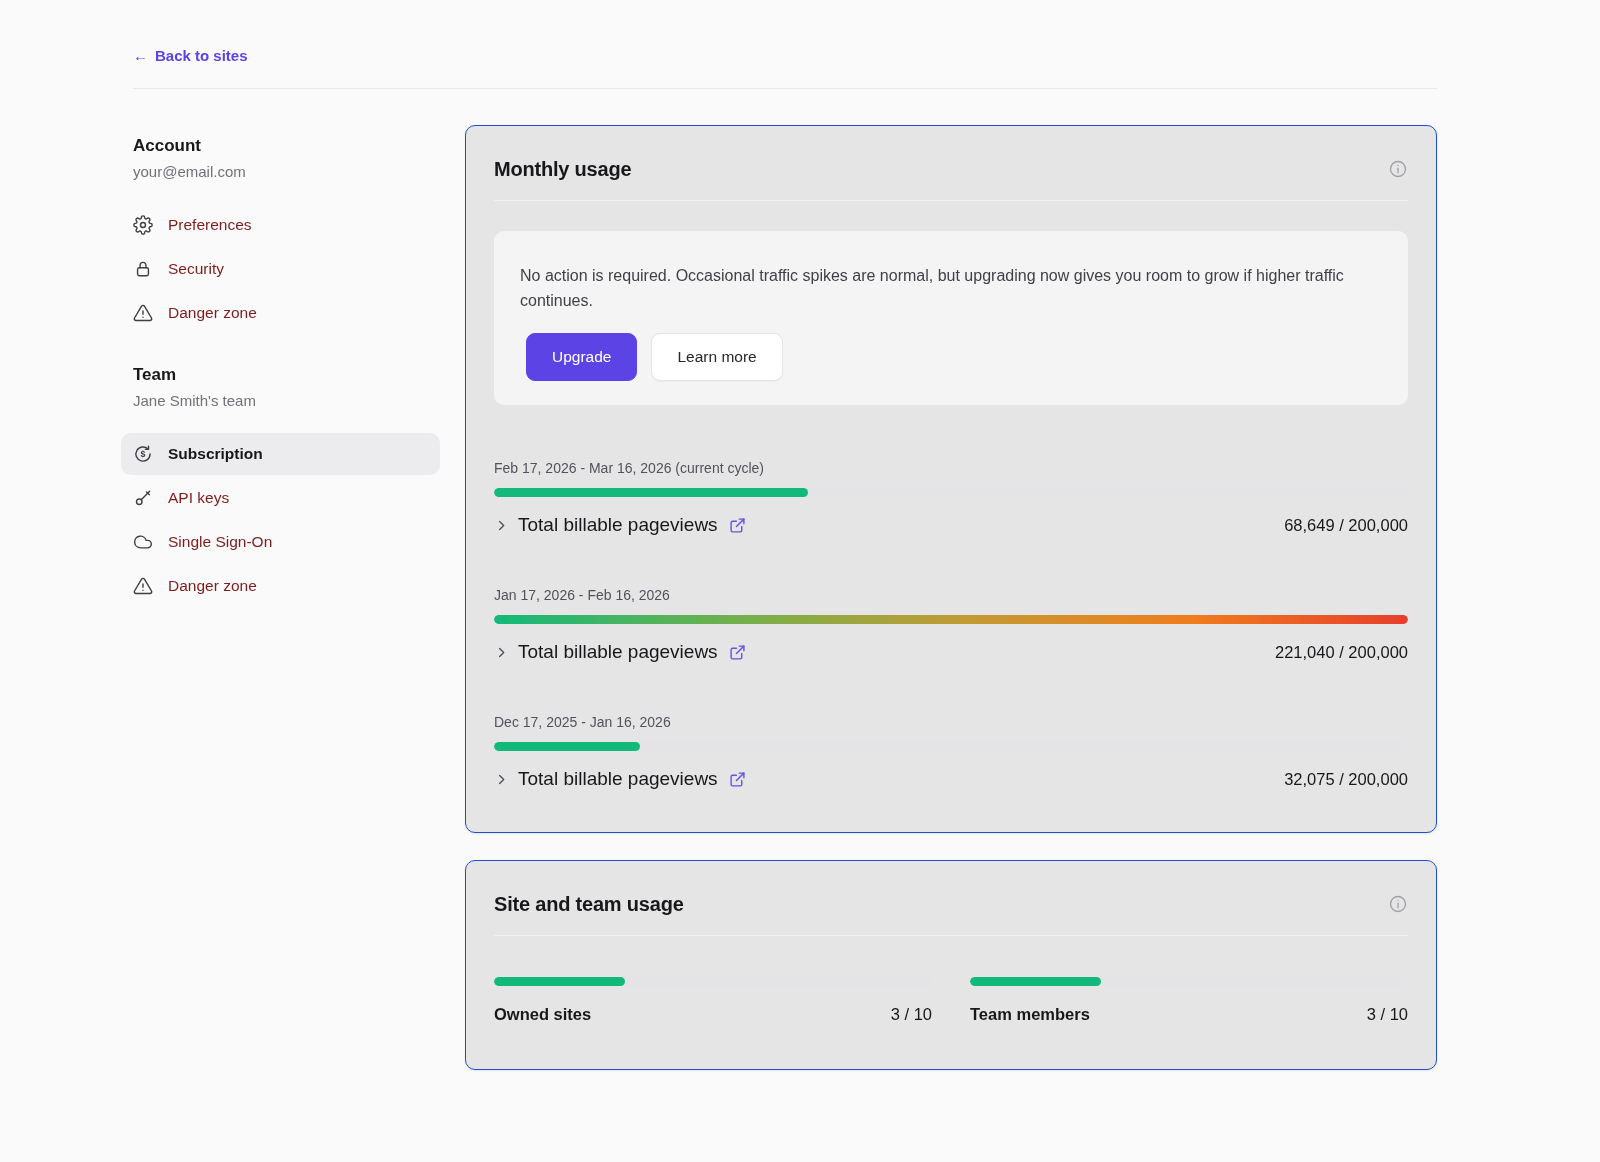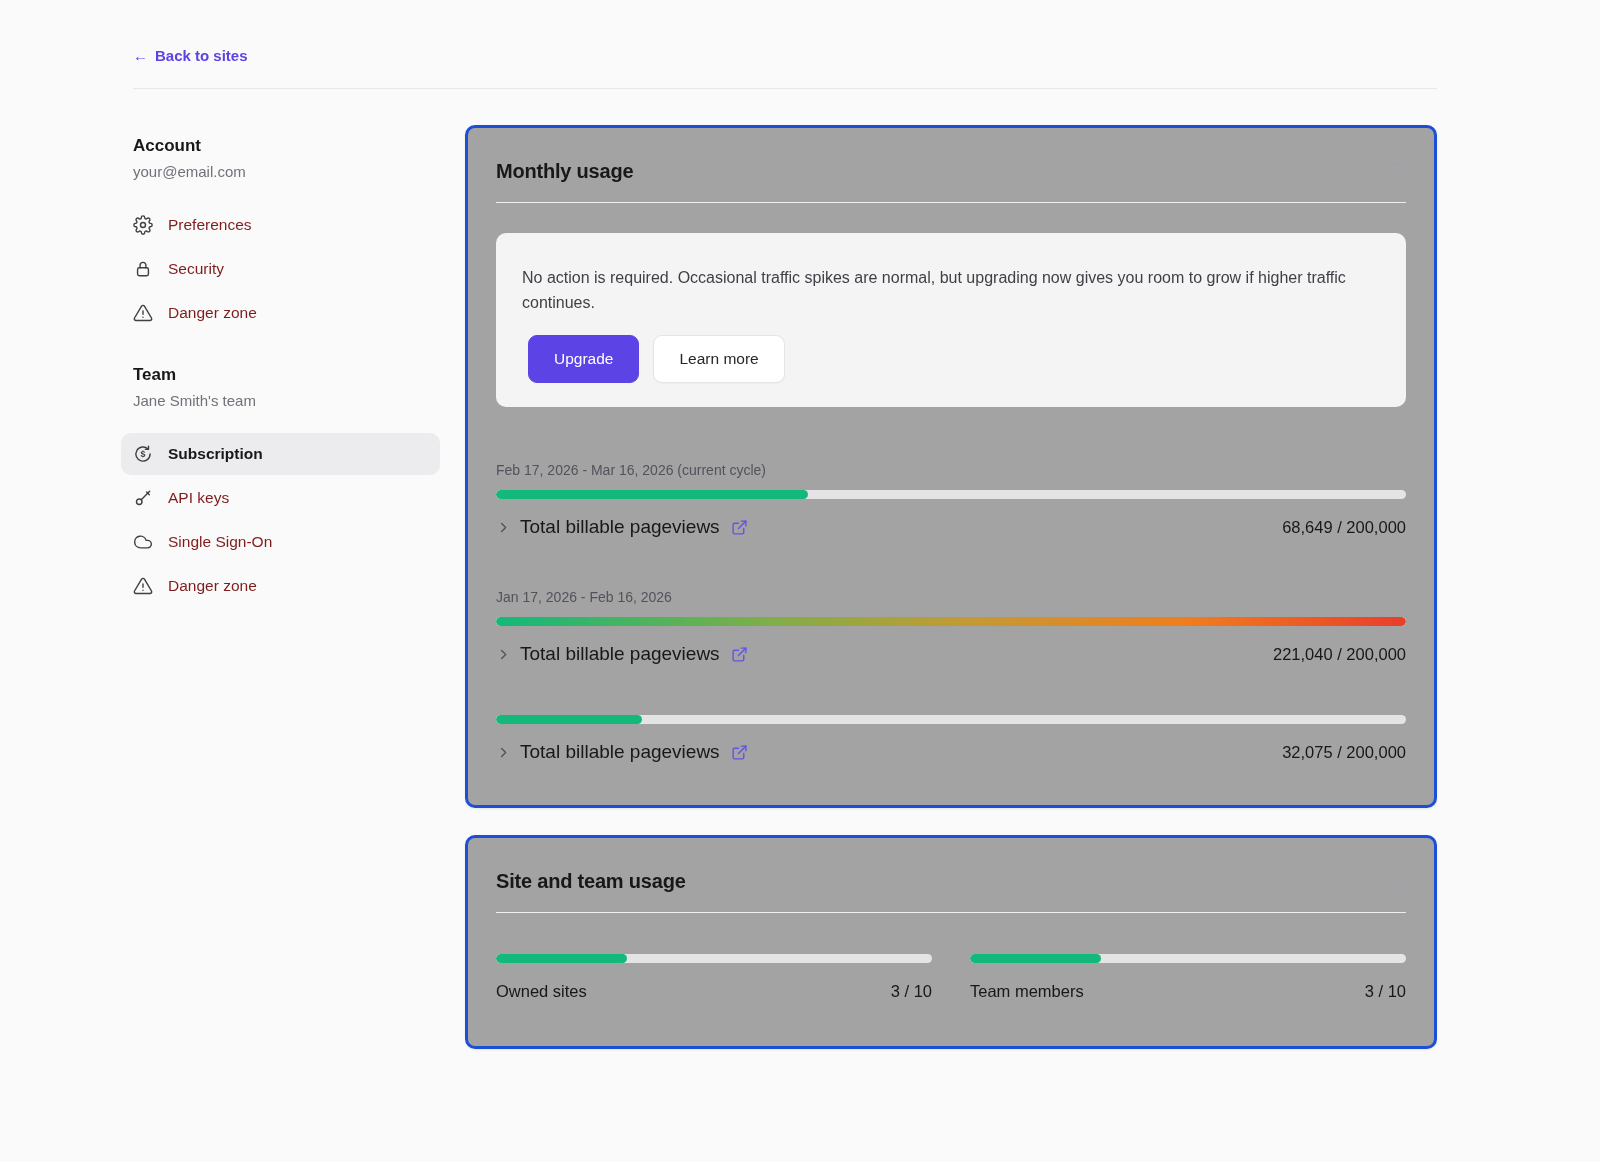--- a/index.html
+++ b/index.html
@@ -37,21 +37,21 @@
   }
   .side-item.active { background:#ececee; }
   .side-item .s-icon { width:20px; height:20px; color:#3f3f46; flex-shrink:0; }
   .side-item .s-icon svg { width:100%; height:100%; display:block; }
   .s-label { font-size:15.5px; color:#7f1d1d; line-height:20px; }
   .side-item.active .s-label { font-weight:700; color:#18181b; }
 
   
   .main-col { flex:1; margin-left:25px; }
   .card {
-    background:#a3a3a3; border:3px solid #1d4ed8; border-radius:10px;
+    background:#e5e5e5; border:1px solid #1d4ed8; border-radius:10px;
     box-shadow:0 1px 3px rgba(0,0,0,0.05), 0 1px 2px rgba(0,0,0,0.04);
     padding:30px 28px 40px 28px;
   }
   .card.first { margin-top:36px; }
   .card.second { margin-top:27px; padding-bottom:42px; }
   .card-head { display:flex; align-items:center; justify-content:space-between; }
   .card-title { font-size:20px; font-weight:700; line-height:26px; letter-spacing:-0.2px; }
   .info-icon { width:20px; height:20px; color:#a1a1aa; cursor:pointer; }
   .info-icon svg { width:100%; height:100%; display:block; }
   .card-divider { margin-top:18px; border:none; border-top:1px solid #efeff1; }
@@ -89,21 +89,21 @@
   .chev-icon svg { width:100%; height:100%; display:block; }
   .metric-label { font-size:19px; font-weight:500; color:#18181b; line-height:26px; }
   .ext-icon { width:17px; height:17px; color:#6355e2; cursor:pointer; margin-left:2px; }
   .ext-icon svg { width:100%; height:100%; display:block; }
   .metric-value { font-size:16.5px; color:#18181b; line-height:26px; }
 
   
   .meters { margin-top:30px; display:flex; gap:38px; }
   .meter { flex:1; }
   .meter-row { margin-top:15px; display:flex; align-items:center; justify-content:space-between; }
-  .meter-label { font-size:16.5px; font-weight:400; color:#18181b; line-height:26px; }
+  .meter-label { font-size:16.5px; font-weight:700; color:#18181b; line-height:26px; }
   .meter-value { font-size:16.5px; color:#18181b; line-height:26px; }
 </style>
 </head>
 <body>
 
 <div class="container">
 
   
   <a class="back-link">
     <span>←</span>
@@ -263,20 +263,21 @@
                     <polyline points="14.5 3 21 3 21 9.5"></polyline>
                     <line x1="10.5" y1="13.5" x2="21" y2="3"></line>
                   </svg>
                 </span>
             </div>
             <span class="metric-value">221,040 / 200,000</span>
           </div>
         </div>
 
         <div class="cycle">
+          <div class="cycle-period">Dec 17, 2025 - Jan 16, 2026</div>
           <div class="track">
             <div class="fill bar-green" style="width: 16%;"></div>
           </div>
           <div class="metric-row">
             <div class="metric-left">
               <span class="chev-icon">
                   <svg viewBox="0 0 24 24" fill="none" stroke="currentColor" stroke-width="2.2" stroke-linecap="round" stroke-linejoin="round">
                     <polyline points="9 5.5 15.5 12 9 18.5"></polyline>
                   </svg>
                 </span>

